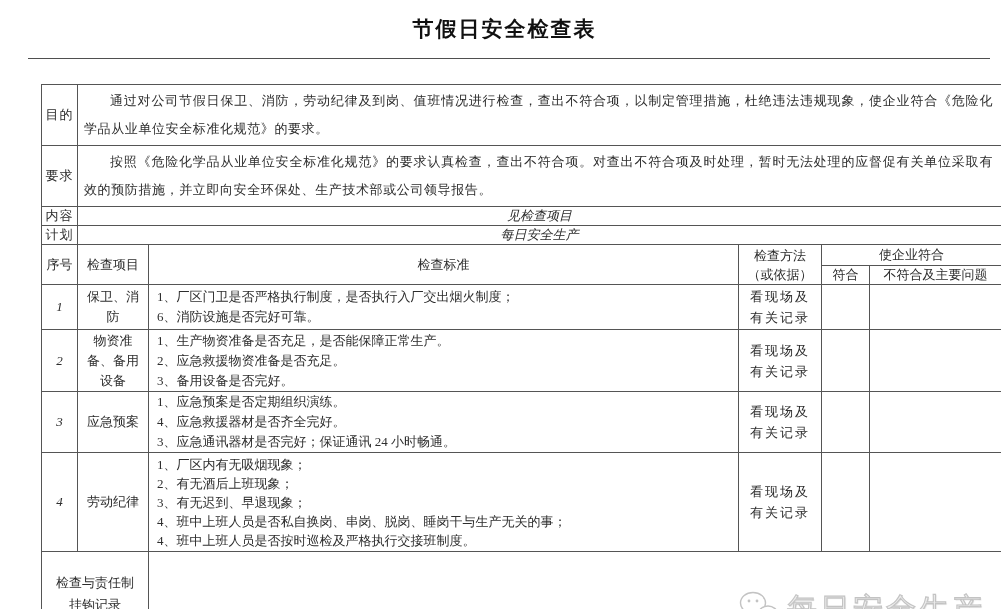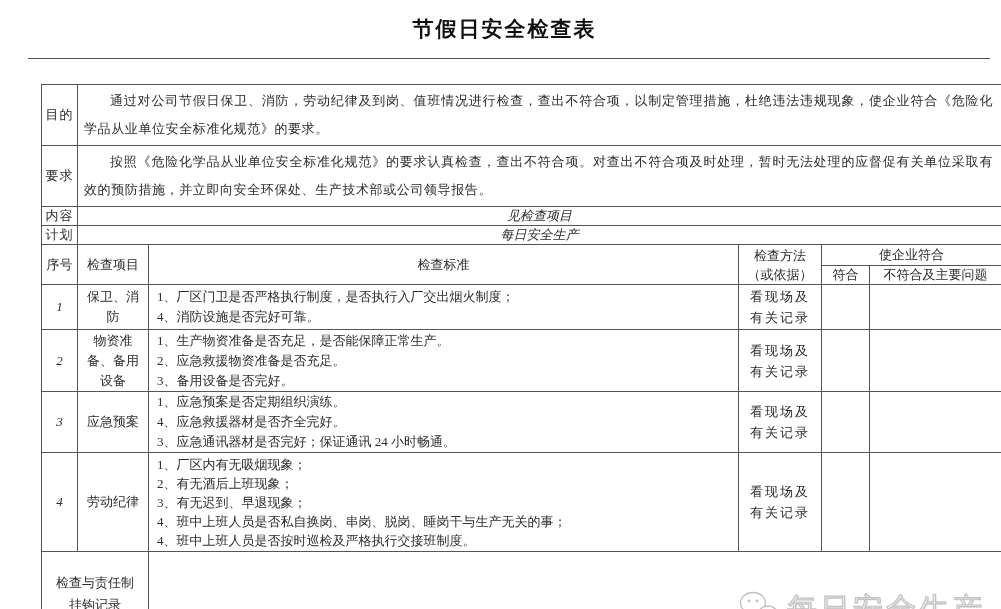--- a/index.html
+++ b/index.html
@@ -159,21 +159,21 @@
       <td class="hdr">不符合及主要问题</td>
     </tr>
 
     <tr style="height:45px">
       <td class="center">1</td>
       <td>
             <div class="wrap-narrow">保卫、消防</div>
           </td>
       <td class="std">
         <div>1、厂区门卫是否严格执行制度，是否执行入厂交出烟火制度；</div>
-        <div>4、消防设施是否完好可靠。</div>
+        <div>6、消防设施是否完好可靠。</div>
       </td>
       <td class="method-cell">
             <div>看现场及有关记录</div>
           </td>
       <td></td>
       <td></td>
     </tr>
 
     <tr style="height:62px">
       <td class="center">2</td>

